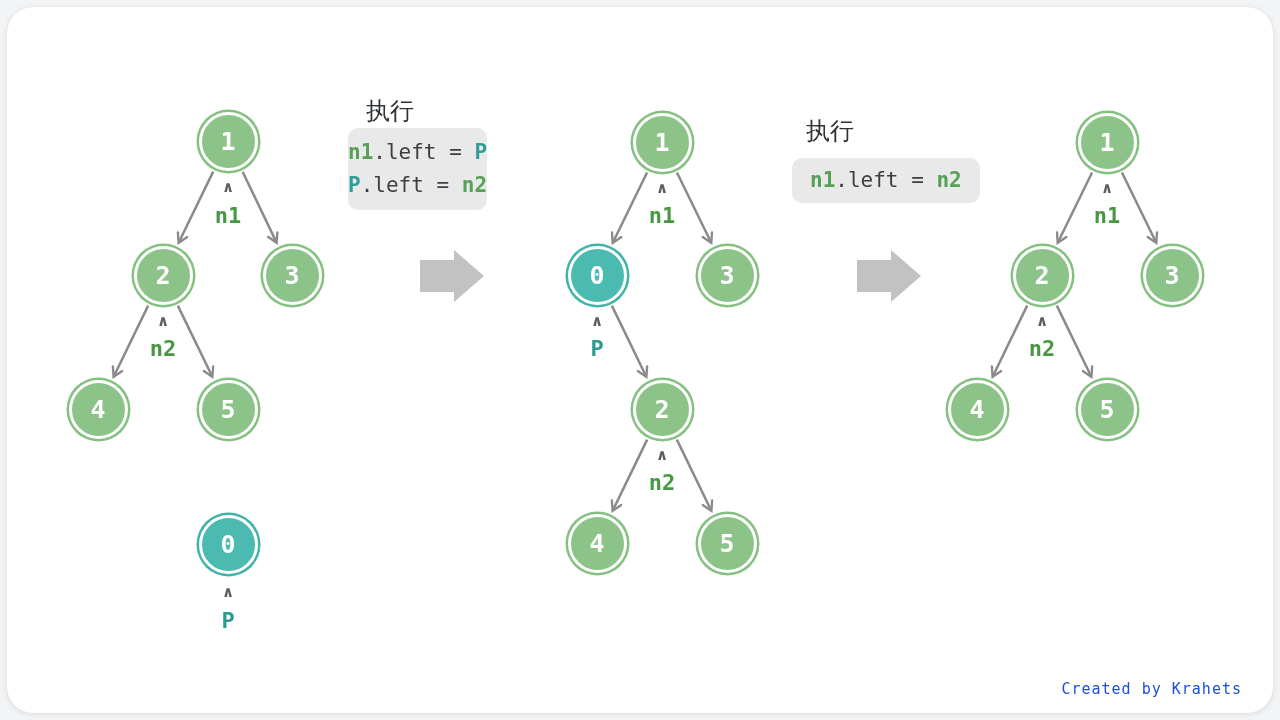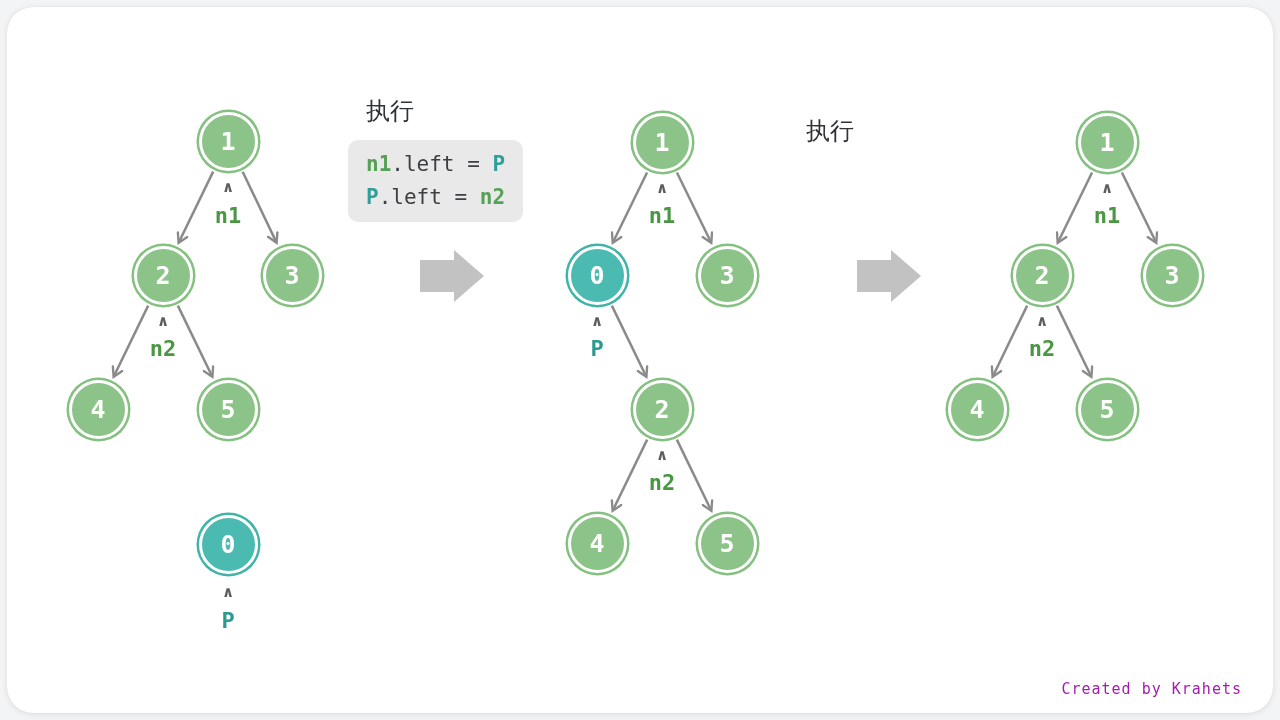--- a/index.html
+++ b/index.html
@@ -44,32 +44,32 @@
   
   .exec-title{
     position:absolute;font-size:24px;color:#2f3336;line-height:1.2;
   }
   .t1{left:366px;top:97px;}
   .t2{left:806px;top:117px;}
   .code-box{
     position:absolute;background:#e9e9ea;border-radius:10px;
     font-family:"DejaVu Sans Mono",monospace;font-size:21px;color:#3d4043;
   }
-  .b1{left:348px;top:140px;padding:8px 18px;}
+  .b1{left:348px;top:128px;padding:8px 0;}
   .b2{left:792px;top:158px;padding:8px 18px;}
   .code-line{white-space:pre;line-height:33px;}
   .b2 .code-line{line-height:29px;}
   .tok-green{color:#56a156;font-weight:bold;}
   .tok-teal{color:#2f9e98;font-weight:bold;}
   .tok-plain{color:#3d4043;}
 
   .watermark{
     position:absolute;right:38px;bottom:22px;
     font-family:"DejaVu Sans Mono",monospace;font-size:15px;
-    color:#a21caf;letter-spacing:1px;
+    color:#1d4ed8;letter-spacing:1px;
   }
 </style>
 </head>
 <body>
 
 <div class="card"></div>
 
 <div class="stage">
 
   <svg id="edge-layer" width="1280" height="720">
@@ -167,15 +167,20 @@
 
   <div class="exec-title t1">执行</div>
   <div class="code-box b1">
     <div class="code-lines">
         <div class="code-line"><span class="tok-green">n1</span><span class="tok-plain">.left = </span><span class="tok-teal">P</span></div>
         <div class="code-line"><span class="tok-teal">P</span><span class="tok-plain">.left = </span><span class="tok-green">n2</span></div>
       </div>
   </div>
 
   <div class="exec-title t2">执行</div>
+  <div class="code-box b2">
+    <div class="code-lines">
+        <div class="code-line"><span class="tok-green">n1</span><span class="tok-plain">.left = </span><span class="tok-green">n2</span></div>
+      </div>
+  </div>
 
   <div class="watermark">Created by Krahets</div>
 </div>
 
 </body></html>

